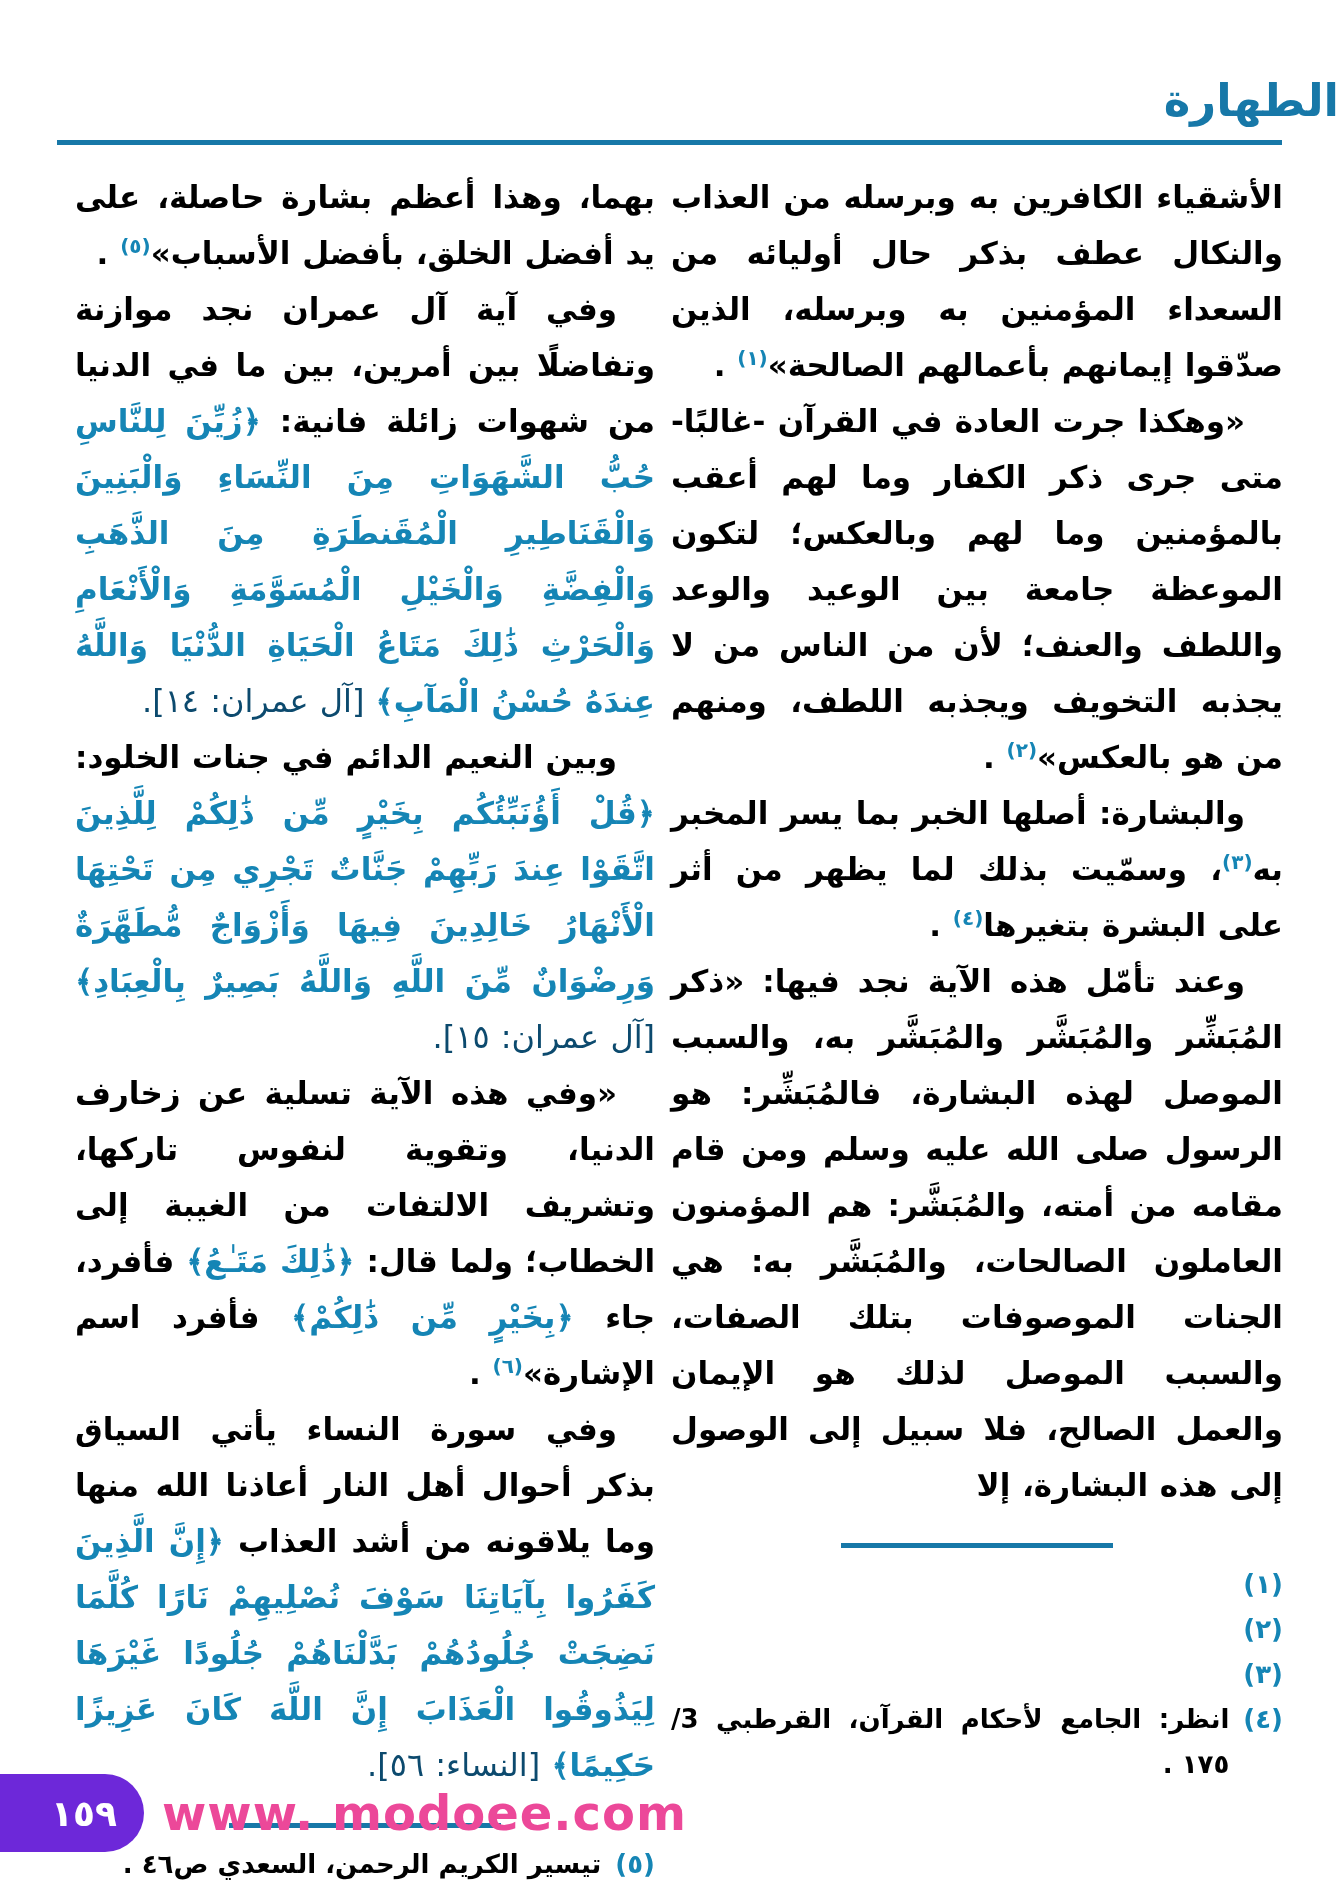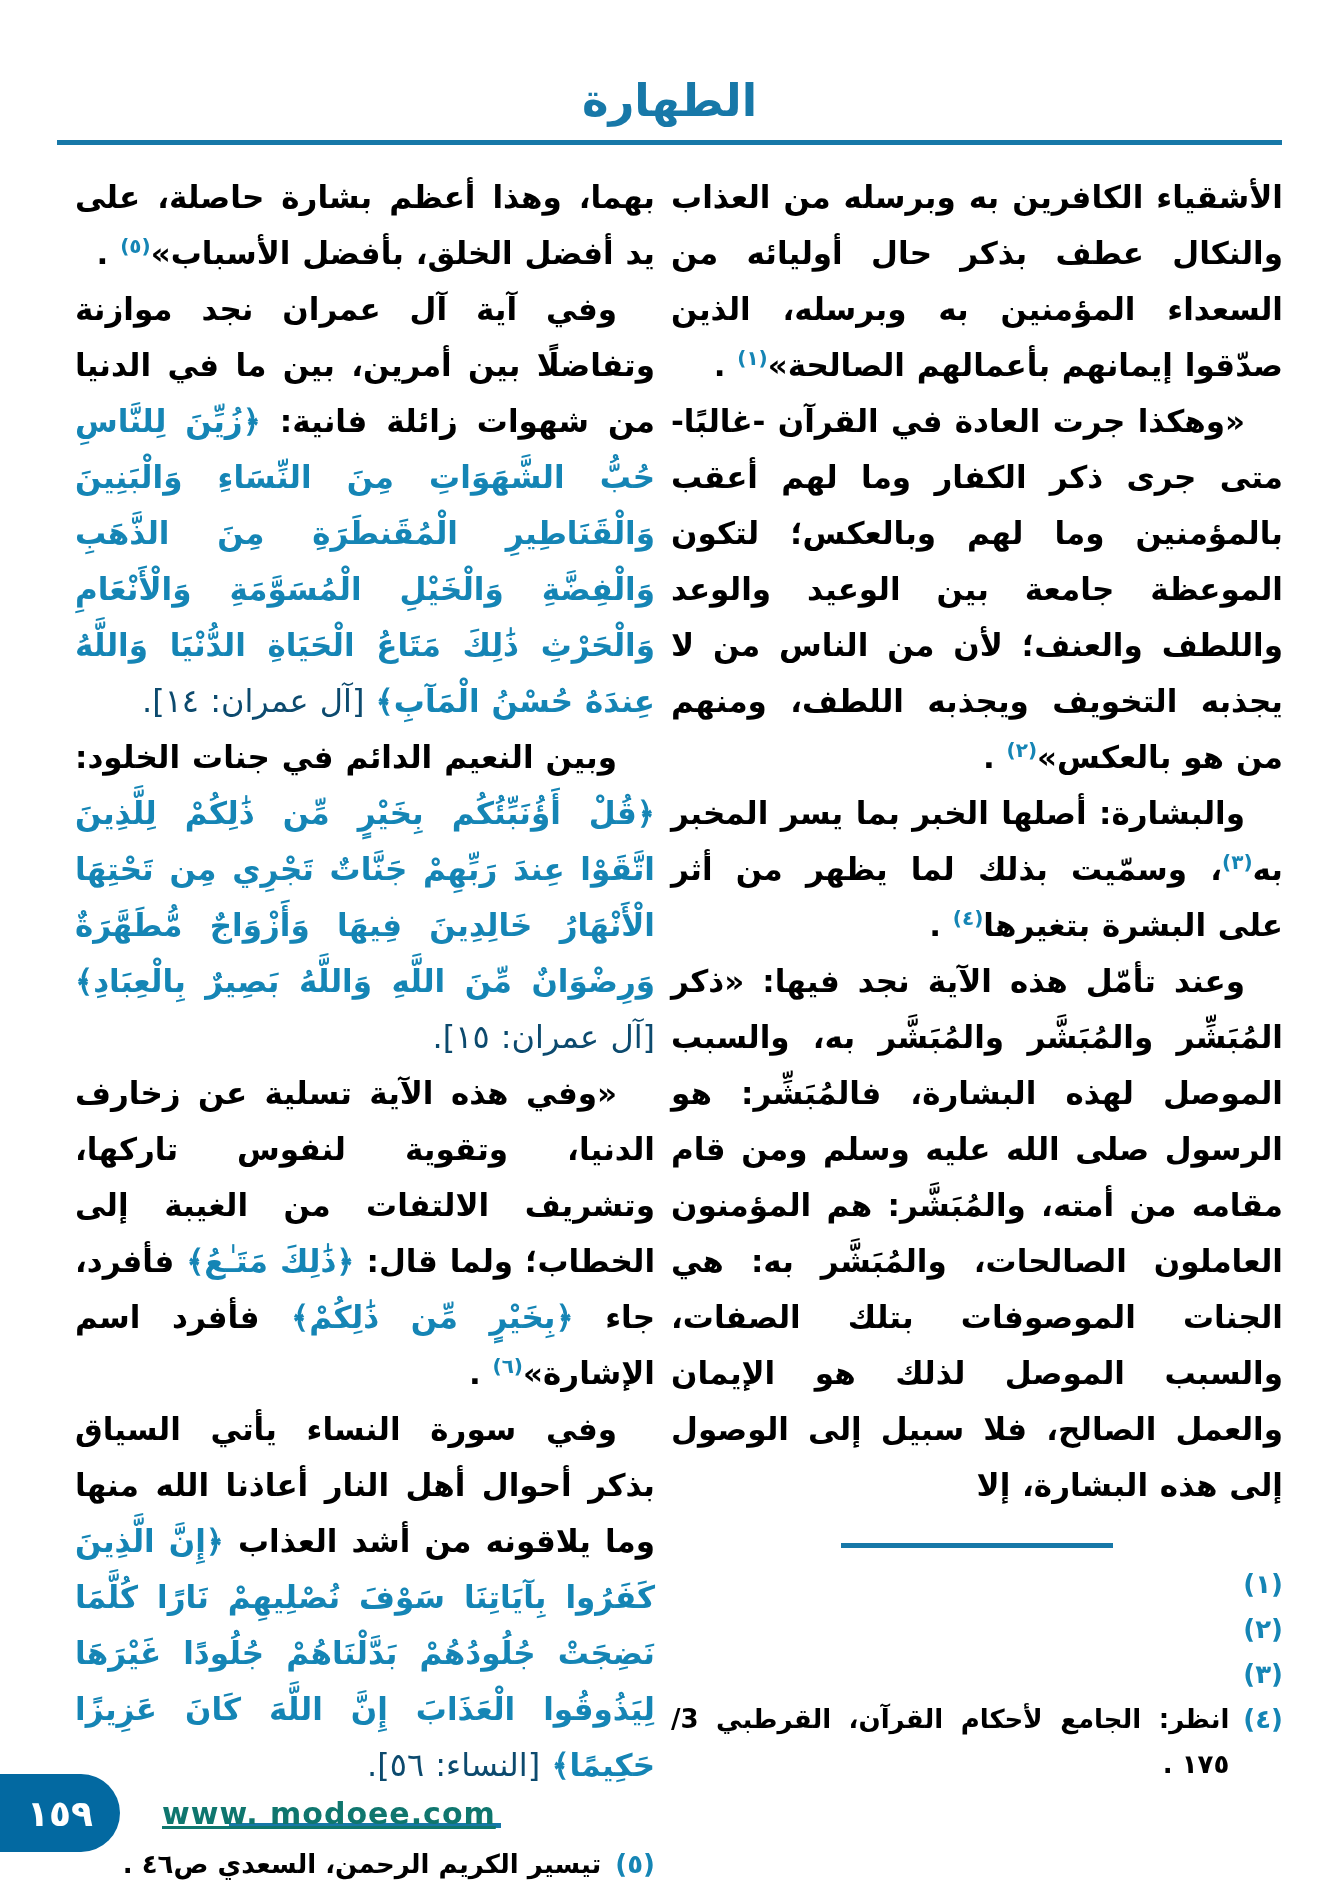--- a/index.html
+++ b/index.html
@@ -9,21 +9,21 @@
     margin:0 auto;
     background:#ffffff;
     font-family:"DejaVu Sans", sans-serif;
     direction:rtl;
     overflow:hidden;
     color:#000;
   }
   
   .header { padding-top:76px; }
   .chapter-title {
-    text-align:center;
+    text-align:right;
     color:#1778a8;
     font-size:45px;
     font-weight:bold;
     line-height:1.1;
     letter-spacing:1px;
   }
   .header-rule {
     height:5px;
     background:#1778a8;
     margin:14px 57px 0 57px;
@@ -79,44 +79,44 @@
   
   .footer {
     position:absolute;
     left:0; bottom:36px;
     width:100%; height:80px;
   }
   .page-badge {
     position:absolute;
     left:0; top:0;
     width:120px; height:78px;
-    background:#0369a1;
+    background:#6d28d9;
     border-radius:0 42px 42px 0;
     display:flex;
     align-items:center;
     justify-content:center;
+    padding-left:24px;
   }
   .page-number {
     color:#ffffff;
     font-size:36px;
     font-weight:bold;
     direction:rtl;
   }
   .website {
     position:absolute;
     left:162px; top:0;
     height:78px;
     display:flex;
     align-items:center;
     direction:ltr;
-    color:#0f766e;
-    font-size:30px;
+    color:#ec4899;
+    font-size:48px;
     font-weight:bold;
     letter-spacing:1px;
-    text-decoration:underline;
   }
 </style>
 </head>
 <body>
 
 <div class="page">
 
   <div class="header">
     <div class="chapter-title">الطهارة</div>
     <div class="header-rule"></div>

